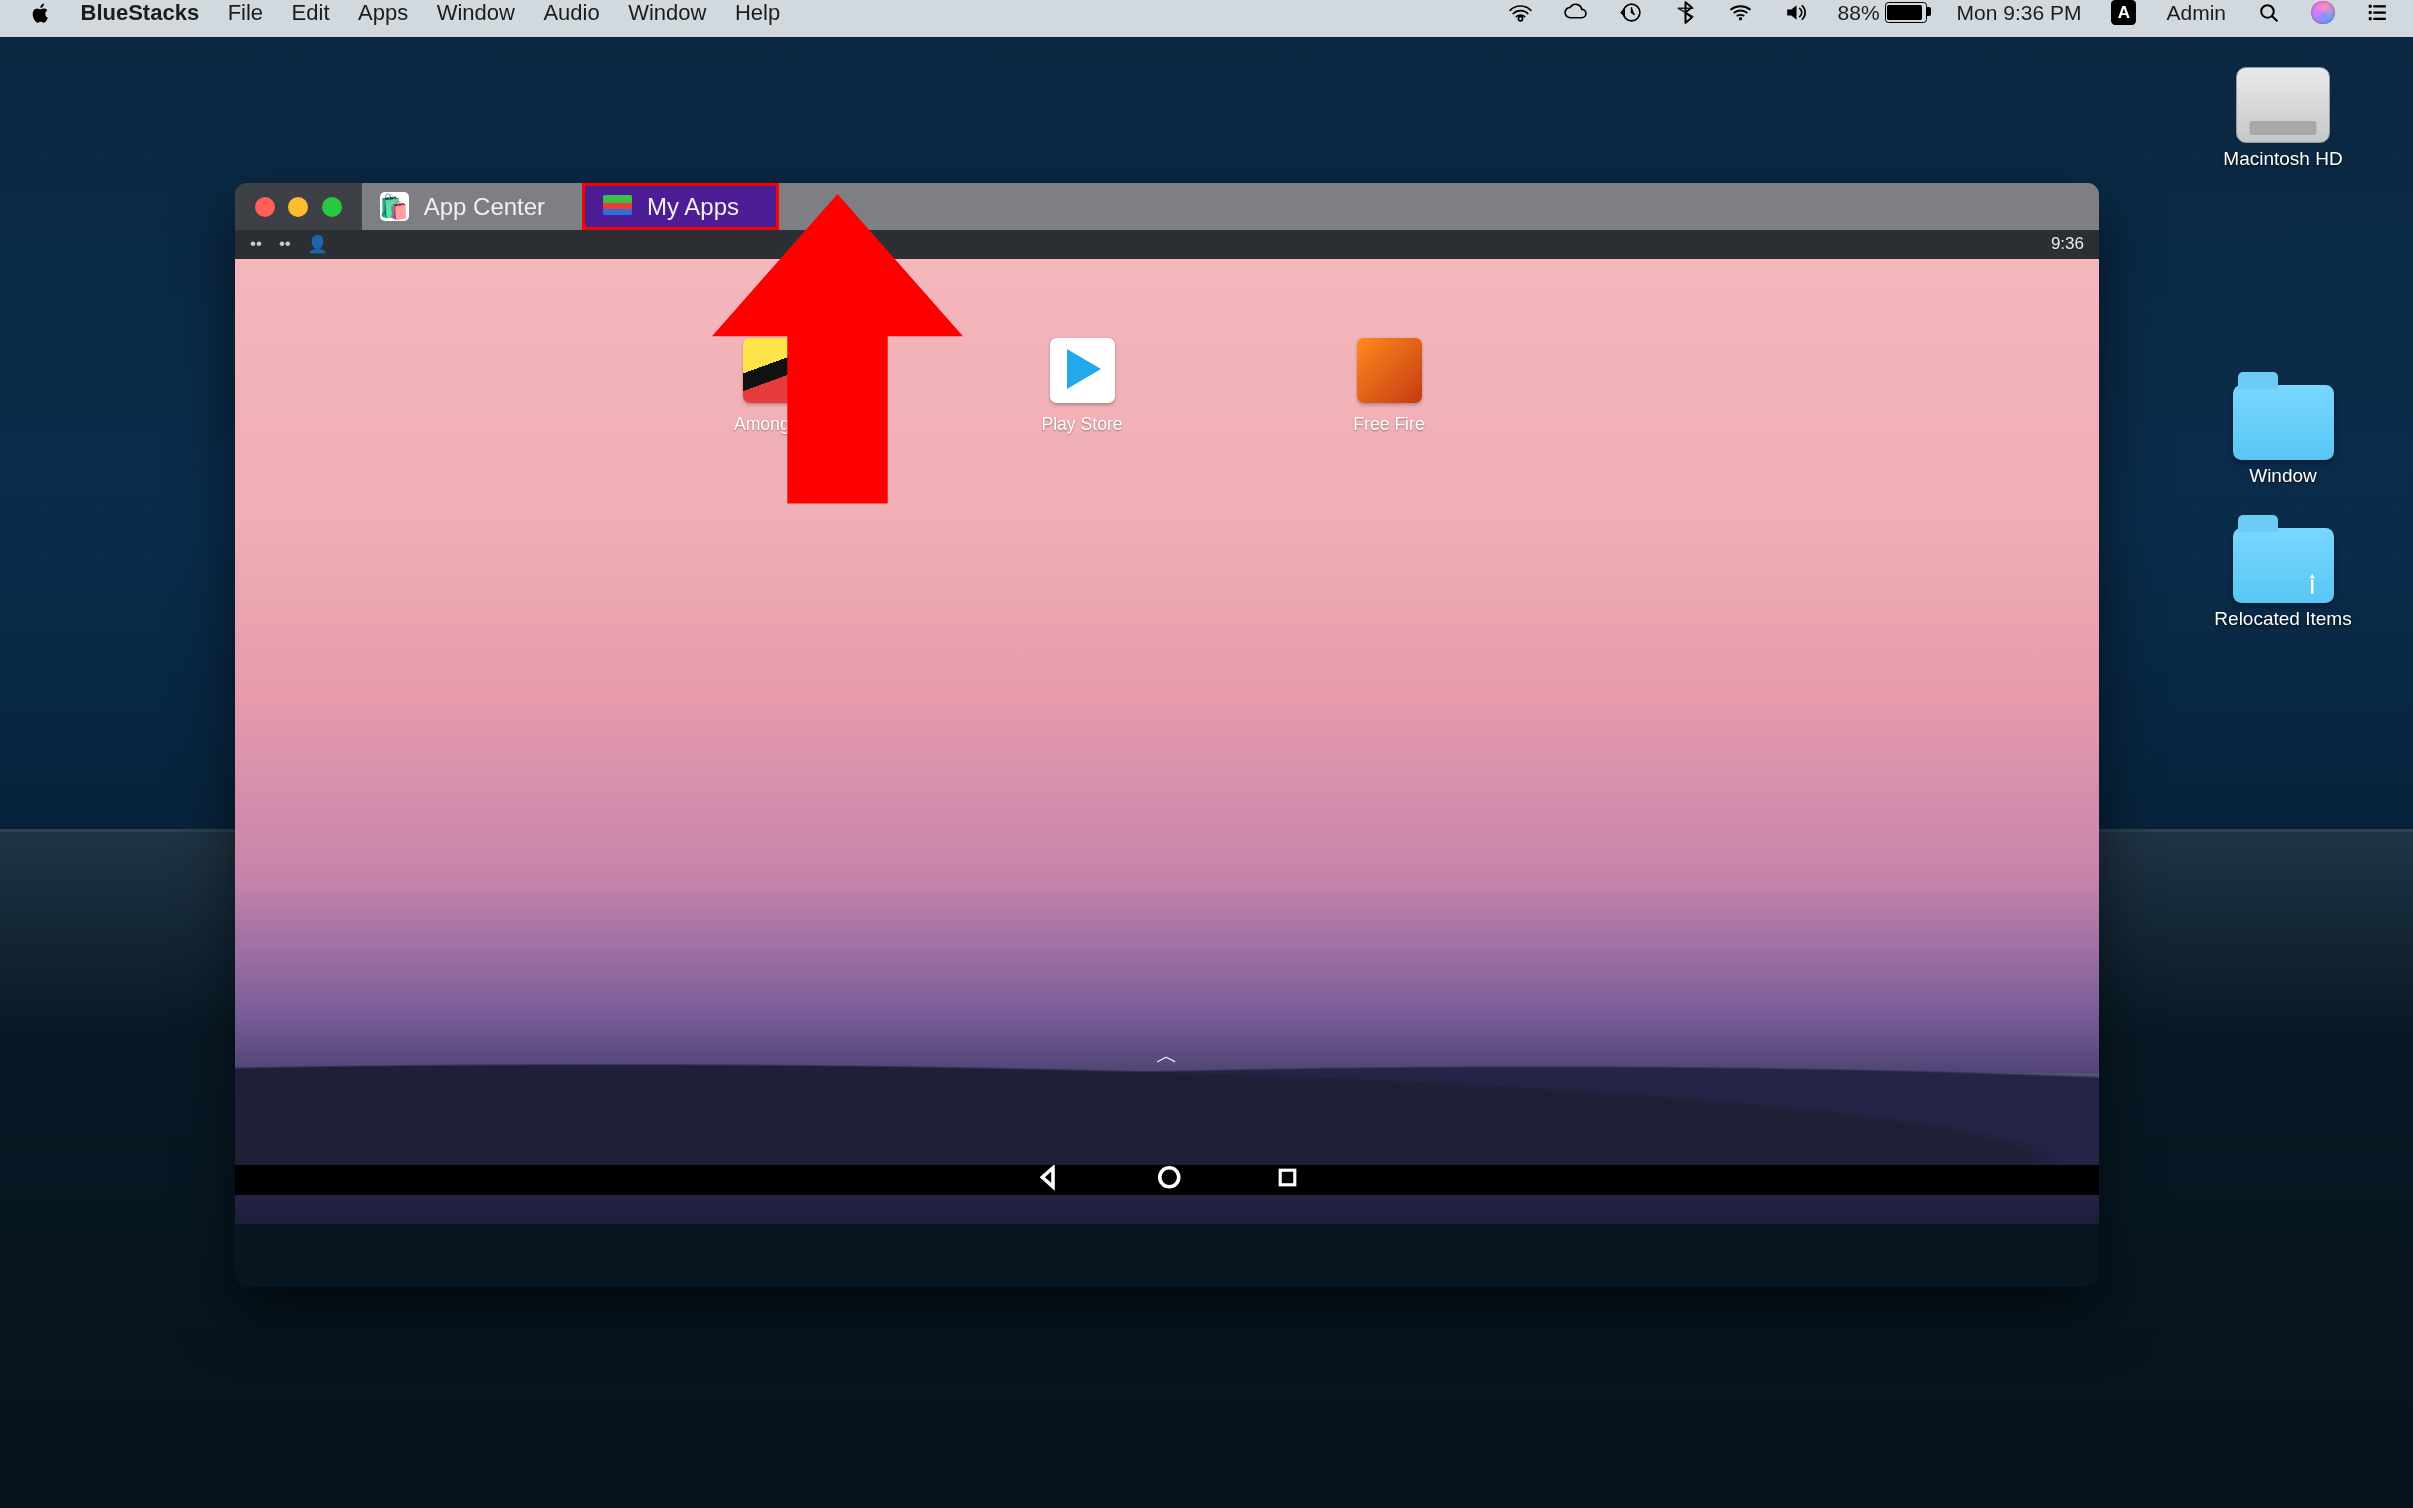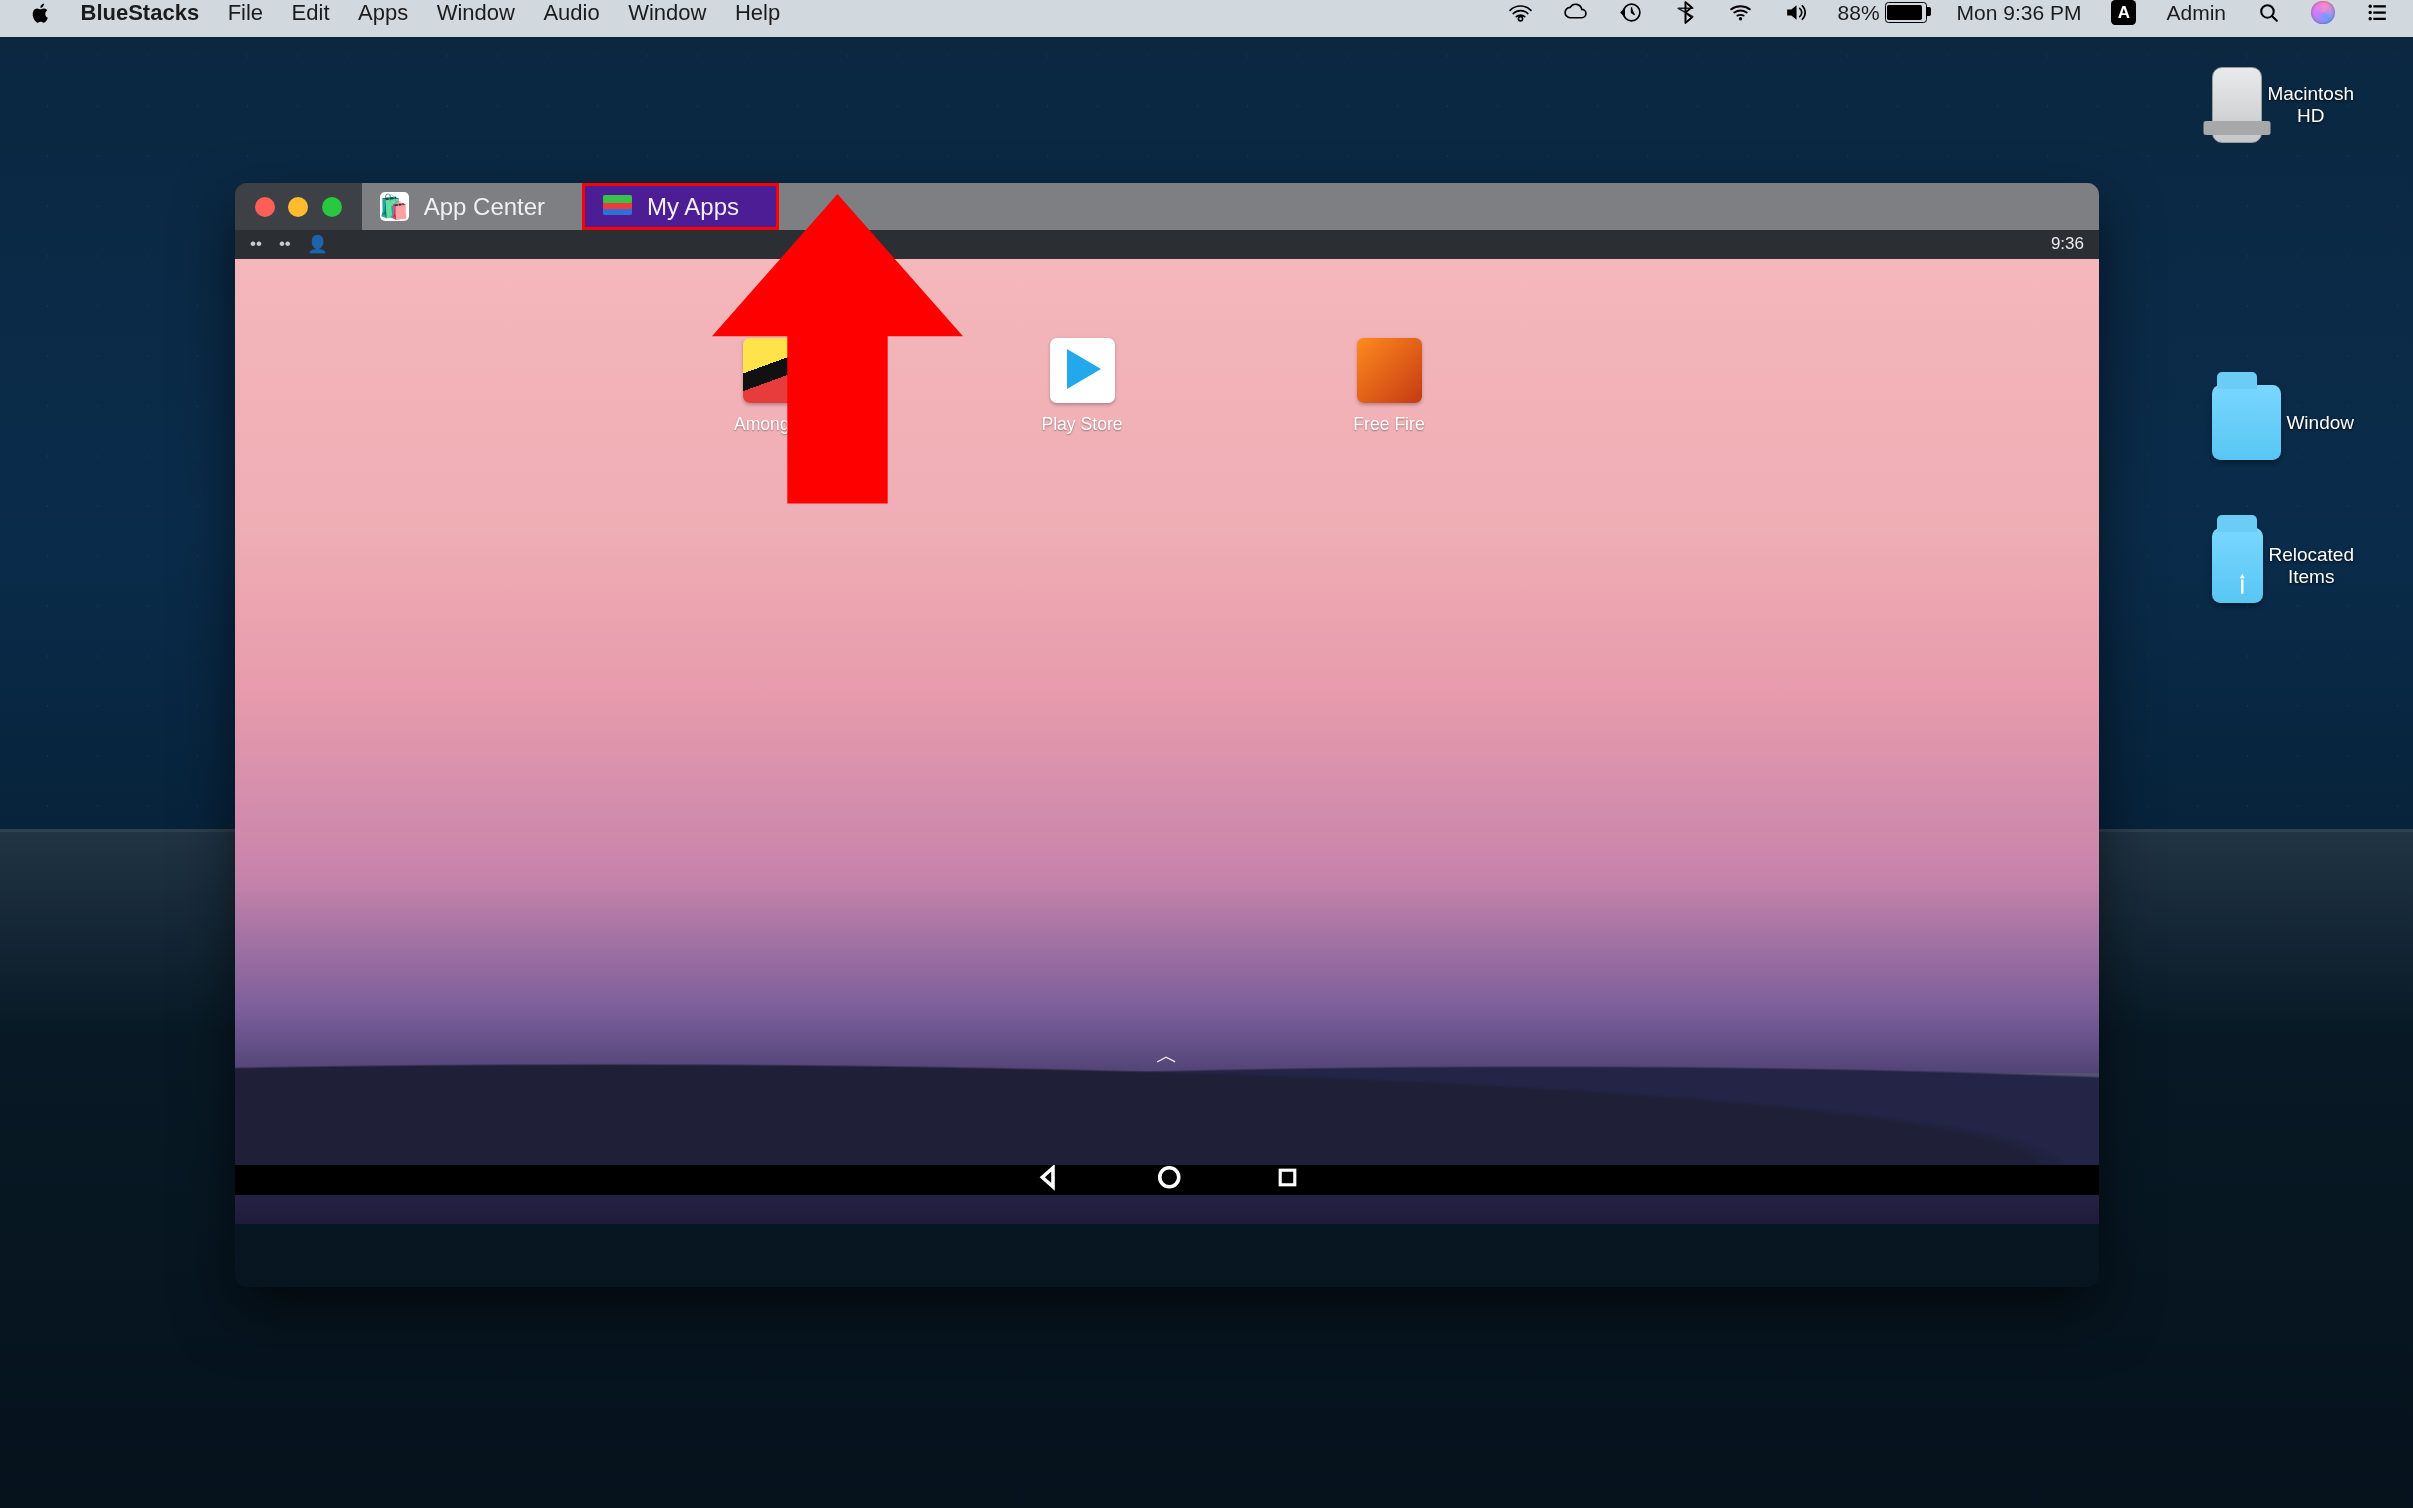--- a/index.html
+++ b/index.html
@@ -31,21 +31,21 @@
     display:inline-flex;align-items:center;justify-content:center;font-weight:700;font-size:17px;}
   .siri-orb{width:23.5px;height:23.5px;border-radius:50%;
     background:conic-gradient(from 140deg,#6e9dff,#c97dff,#ff8ac5,#6e9dff);
     box-shadow:inset 0 0 3.4px rgba(0,0,0,.4);}
   .battery{display:inline-flex;align-items:center;gap:5px;}
   .battery .shell{width:40px;height:18.4px;border:1.7px solid #000;border-radius:3.4px;position:relative;}
   .battery .shell::after{content:"";position:absolute;right:-5px;top:4.2px;width:3.4px;height:8.4px;background:#000;border-radius:0 1.7px 1.7px 0;}
   .battery .fill{position:absolute;left:1.7px;top:1.7px;bottom:1.7px;width:88%;background:#000;border-radius:1.7px;}
 
   
-  .desk-icon{position:absolute;width:142px;display:flex;flex-direction:row;align-items:center;gap:5px;}
+  .desk-icon{position:absolute;width:142px;display:flex;flex-direction:column;align-items:center;gap:5px;}
   .desk-icon .lbl{color:#fff;font-size:19px;text-align:center;line-height:1.15;text-shadow:0 0.8px 2.5px rgba(0,0,0,.8);}
   .drive{width:92px;height:74px;border-radius:10px;
     background:linear-gradient(180deg,#e9eaec 0%,#c6c7c9 100%);
     border:0.8px solid #9b9b9b;position:relative;}
   .drive::after{content:"";position:absolute;left:50%;bottom:7.5px;transform:translateX(-50%);
     width:67px;height:13.4px;border-radius:2.5px;background:#a7a8aa;}
   .folder{width:101px;height:75px;border-radius:8.4px;
     background:linear-gradient(180deg,#78d7ff 0%,#58c6f3 100%);
     position:relative;box-shadow:0 2.5px 5px rgba(0,0,0,.35);}
   .folder::before{content:"";position:absolute;left:5px;top:-13.4px;width:40px;height:17px;border-radius:5px 5px 0 0;background:#6bcdf5;}

